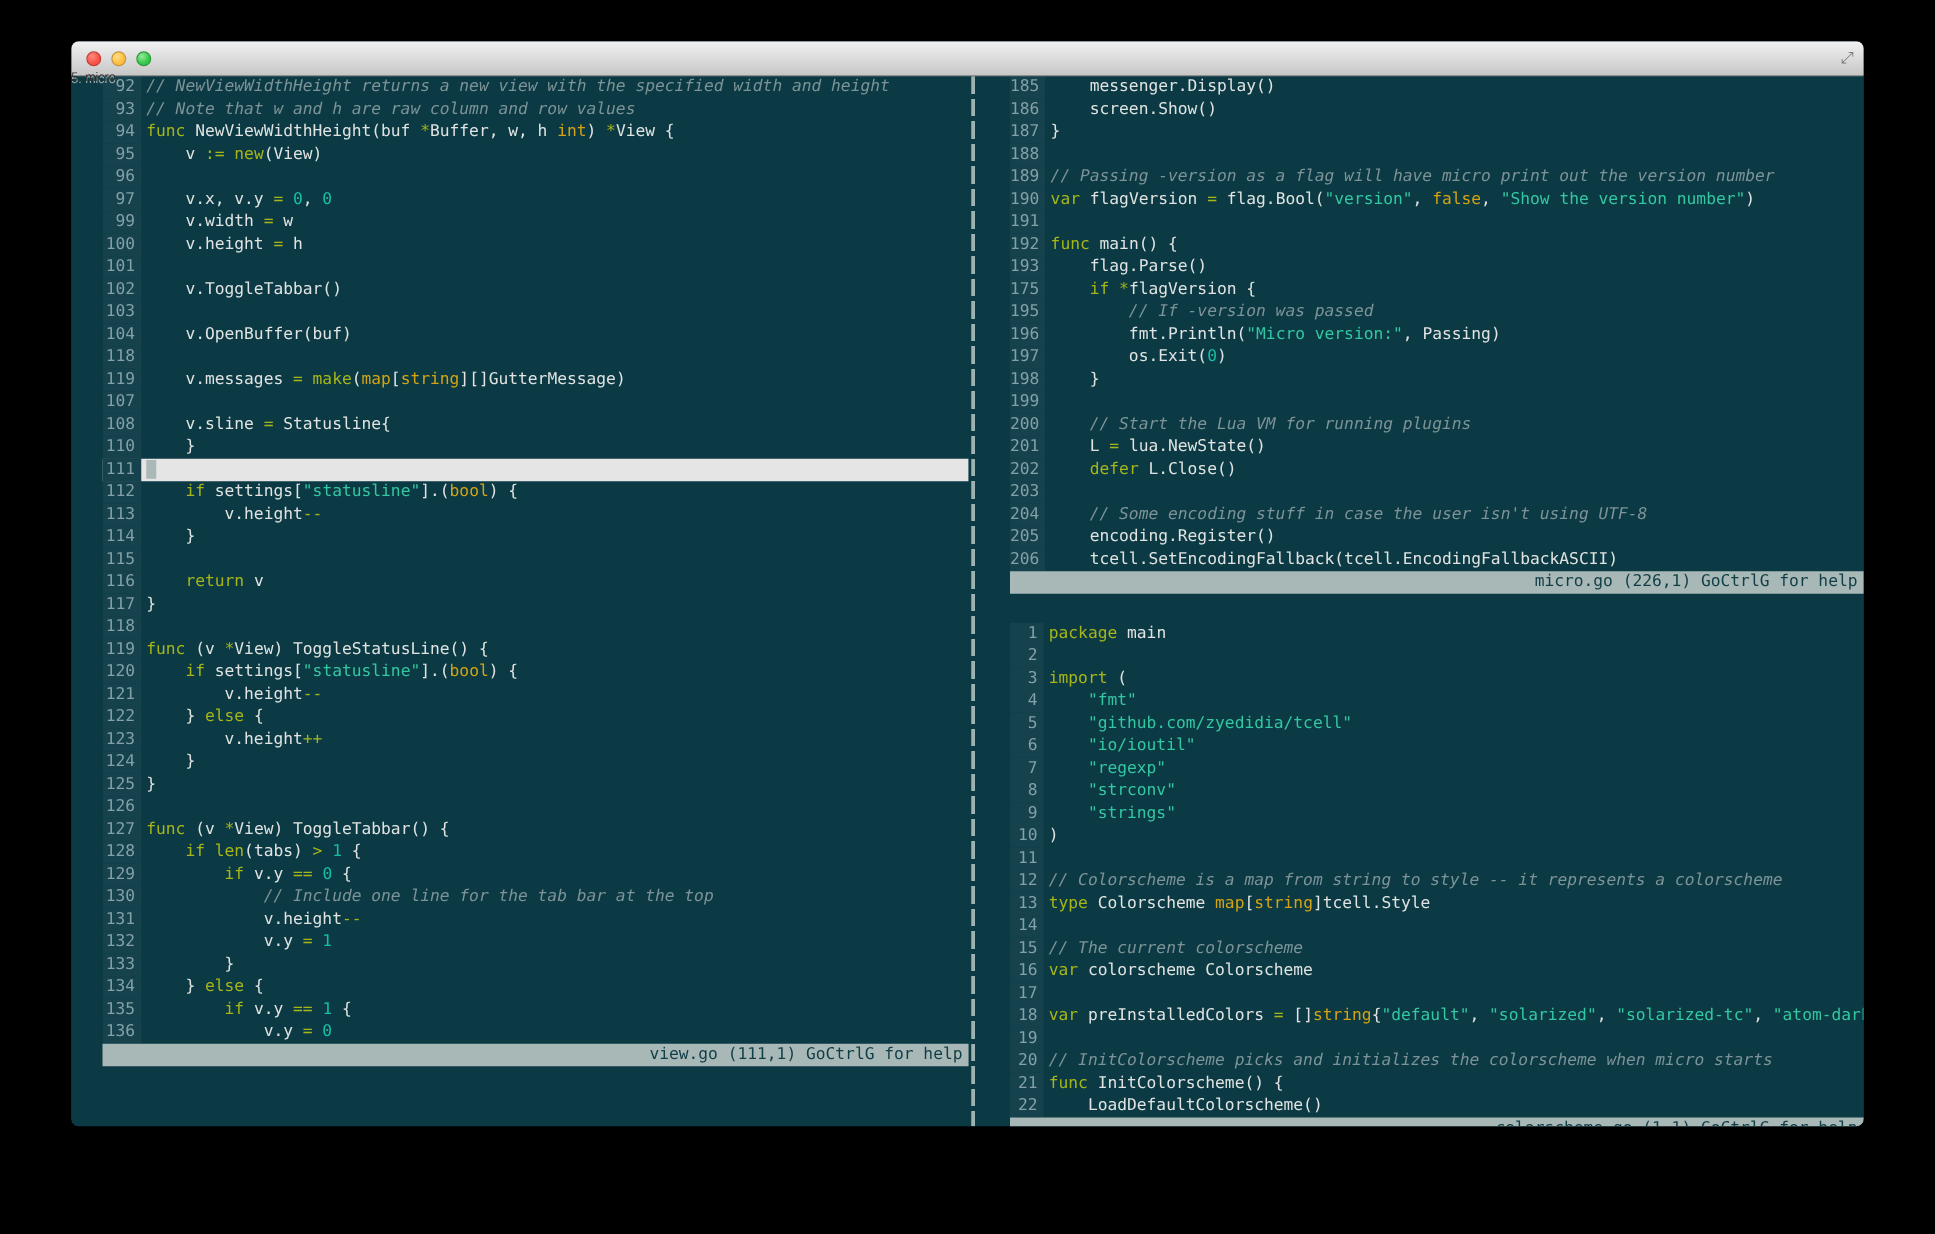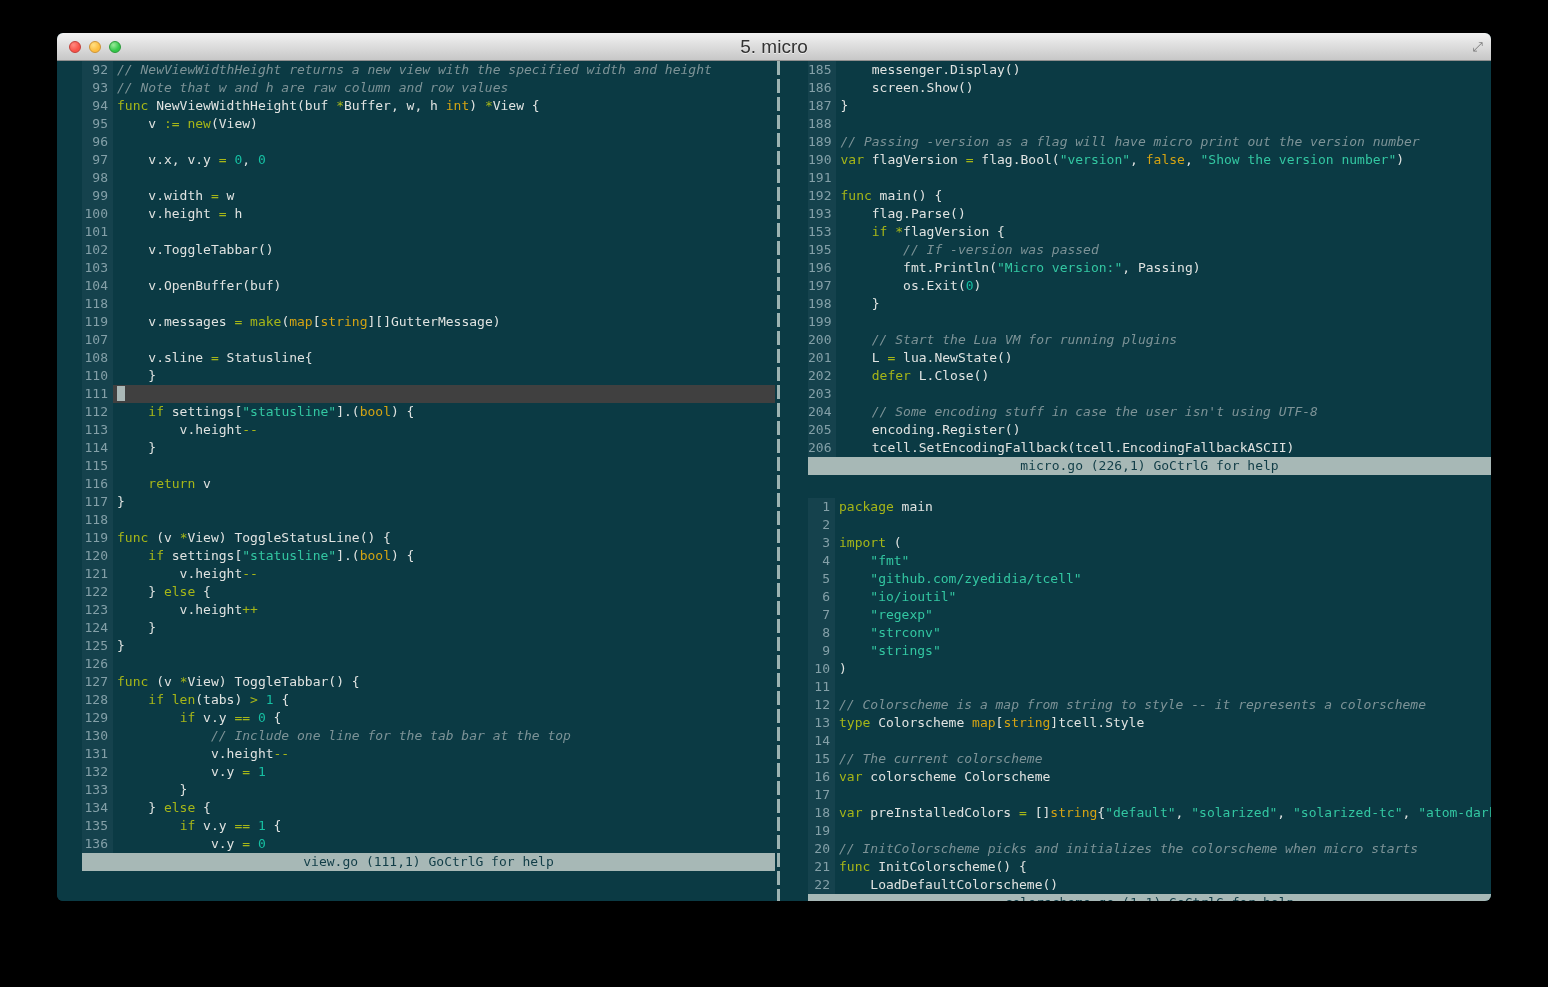--- a/index.html
+++ b/index.html
@@ -3,52 +3,52 @@
 <meta charset="utf-8">
 <style>
   html,body{margin:0;padding:0;background:#000;}
   .screen{position:relative;width:1548px;height:987px;background:#000;overflow:hidden;
           font-family:"DejaVu Sans Mono", monospace;}
   .window{position:absolute;left:57px;top:33px;width:1434px;height:868px;
           border-radius:6px;overflow:hidden;background:#0b3a44;}
   
   .titlebar{position:relative;height:28px;background:linear-gradient(#f2f2f2,#c7c7c7);
             border-bottom:1px solid #8f8f8f;box-sizing:border-box;}
-  .title{position:absolute;left:0;right:0;top:0;height:28px;line-height:27px;text-align:center;
-         font-family:"Liberation Sans", sans-serif;font-size:19px;color:#333;
+  .title{position:absolute;left:0;right:0;top:16px;height:28px;line-height:27px;text-align:left;
+         font-family:"Liberation Sans", sans-serif;font-size:10px;color:#333;
          text-shadow:0 1px 0 rgba(255,255,255,.6);}
   .lights{position:absolute;left:12px;top:8px;display:flex;gap:8px;}
   .light{width:12px;height:12px;border-radius:50%;box-sizing:border-box;display:inline-block;}
   .light.red{background:radial-gradient(circle at 35% 30%, #ff8a80, #f95349 60%);border:1px solid #c33e38;}
   .light.yellow{background:radial-gradient(circle at 35% 30%, #ffe084, #fdbe41 60%);border:1px solid #cd9336;}
   .light.green{background:radial-gradient(circle at 35% 30%, #9ae99a, #34c84a 60%);border:1px solid #2a9a39;}
   .resize{position:absolute;right:8px;top:6px;font-size:13px;color:#777;
           font-family:"DejaVu Sans", sans-serif;}
   
   .content{display:flex;height:840px;background:#0b3a44;font-size:13px;}
   .pane{display:flex;flex-direction:column;margin-left:25px;}
   .pane-left{width:718px;}
   .rightcol{width:716px;display:flex;}
   .divider{width:8px;flex:0 0 8px;background:#0b3a44;}
   .divider .bar{width:3px;height:100%;margin-left:2px;
                 background:repeating-linear-gradient(to bottom,#9db3b2 0 14px,rgba(0,0,0,0) 14px 18px);}
   .rightpanes{flex:1;display:flex;flex-direction:column;min-width:0;gap:23px;}
   .lines{overflow:hidden;}
   .line{display:flex;height:18px;line-height:18px;}
-  .line.cur{background:#404040;}
+  .line.cur{background:#e5e5e5;}
   .ln{flex:0 0 31px;box-sizing:border-box;text-align:right;padding-right:5px;
       background:#15424d;color:#84a0a8;}
   .rt .ln, .rb .ln{flex:0 0 27px;}
   .code{flex:1;white-space:pre;overflow:hidden;padding-left:4px;color:#e0e3e1;}
   .cursor{display:inline-block;width:8px;height:15px;background:#aab8b7;vertical-align:text-bottom;}
   .pl{color:#e0e3e1}.kw{color:#a6b618}.ty{color:#d4a313}
   .str{color:#33c7a2}.num{color:#16bfa2}.com{color:#7d9397;font-style:italic}
   
   .statusbar{height:18px;line-height:18px;background:#a7b8b6;color:#113d47;
-             display:flex;justify-content:center;padding:0 5px;font-size:13px;}
+             display:flex;justify-content:flex-end;padding:0 5px;font-size:13px;}
 </style>
 </head>
 <body>
 
 <div class="screen">
   <div class="window">
 
     <div class="titlebar">
       <div class="lights">
         <span class="light red"></span>
@@ -81,24 +81,20 @@
             </div>
             <div class="line">
               <span class="ln">96</span>
               <span class="code"></span>
             </div>
             <div class="line">
               <span class="ln">97</span>
               <span class="code"><span class="pl">    v.x, v.y </span><span class="kw">=</span><span class="pl"> </span><span class="num">0</span><span class="pl">, </span><span class="num">0</span></span>
             </div>
             <div class="line">
-              <span class="ln">98</span>
-              <span class="code"></span>
-            </div>
-            <div class="line">
               <span class="ln">99</span>
               <span class="code"><span class="pl">    v.width </span><span class="kw">=</span><span class="pl"> w</span></span>
             </div>
             <div class="line">
               <span class="ln">100</span>
               <span class="code"><span class="pl">    v.height </span><span class="kw">=</span><span class="pl"> h</span></span>
             </div>
             <div class="line">
               <span class="ln">101</span>
               <span class="code"></span>
@@ -284,21 +280,21 @@
                 </div>
                 <div class="line">
                   <span class="ln">192</span>
                   <span class="code"><span class="kw">func</span><span class="pl"> main() {</span></span>
                 </div>
                 <div class="line">
                   <span class="ln">193</span>
                   <span class="code"><span class="pl">    flag.Parse()</span></span>
                 </div>
                 <div class="line">
-                  <span class="ln">153</span>
+                  <span class="ln">175</span>
                   <span class="code"><span class="pl">    </span><span class="kw">if</span><span class="pl"> </span><span class="kw">*</span><span class="pl">flagVersion {</span></span>
                 </div>
                 <div class="line">
                   <span class="ln">195</span>
                   <span class="code"><span class="com">        // If -version was passed</span></span>
                 </div>
                 <div class="line">
                   <span class="ln">196</span>
                   <span class="code"><span class="pl">        fmt.Println(</span><span class="str">"Micro version:"</span><span class="pl">, Passing)</span></span>
                 </div>

